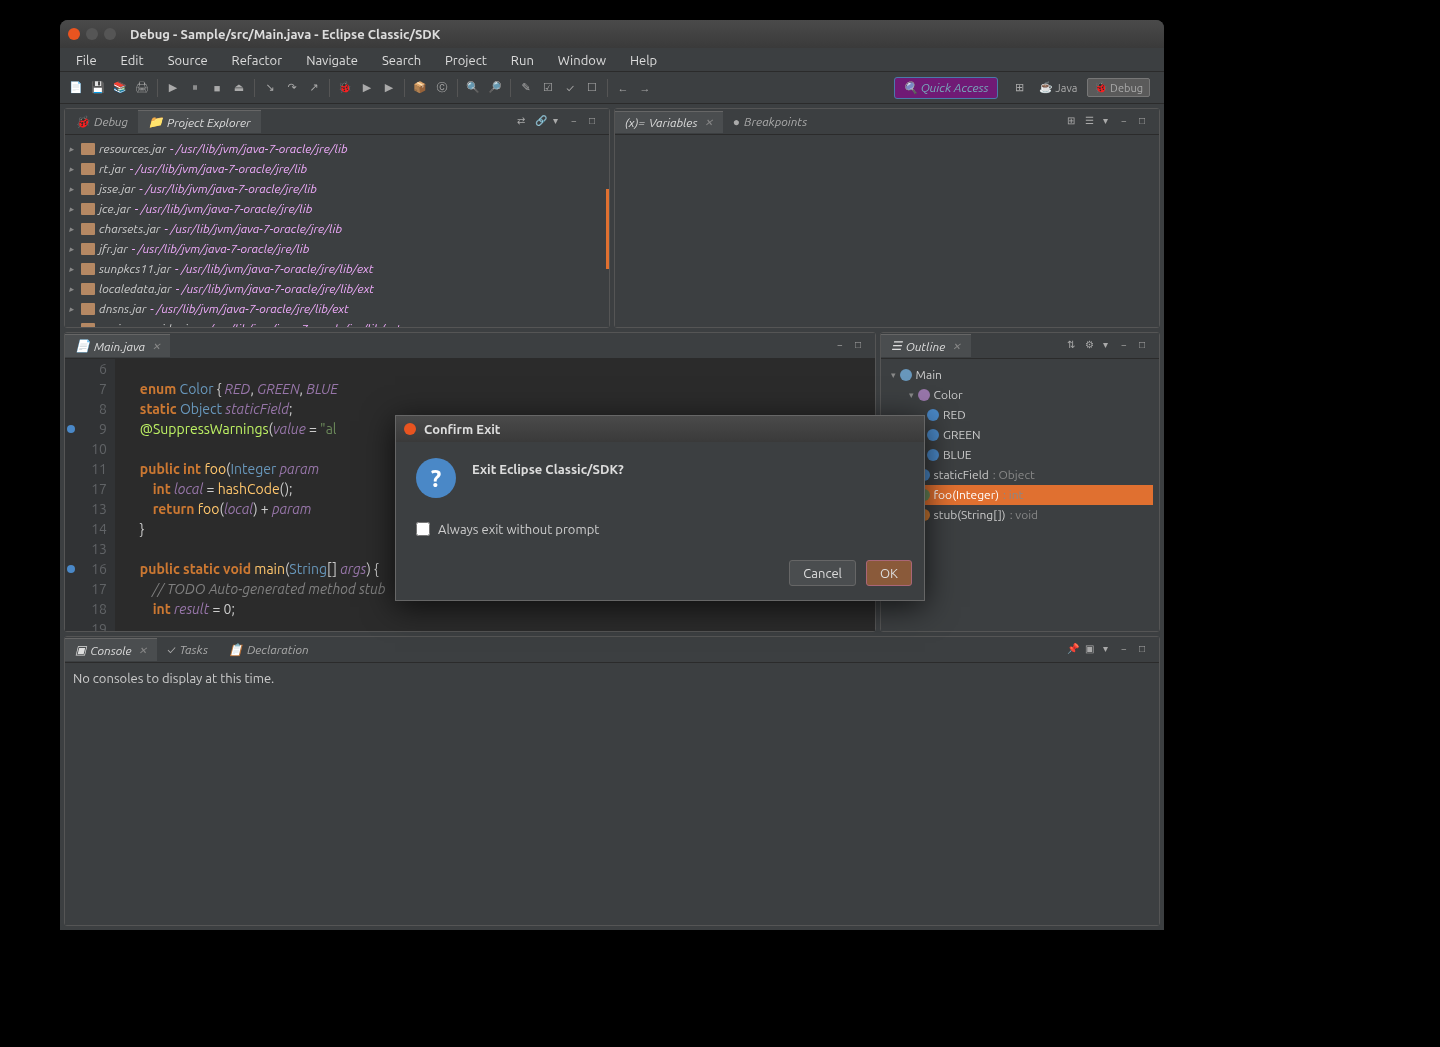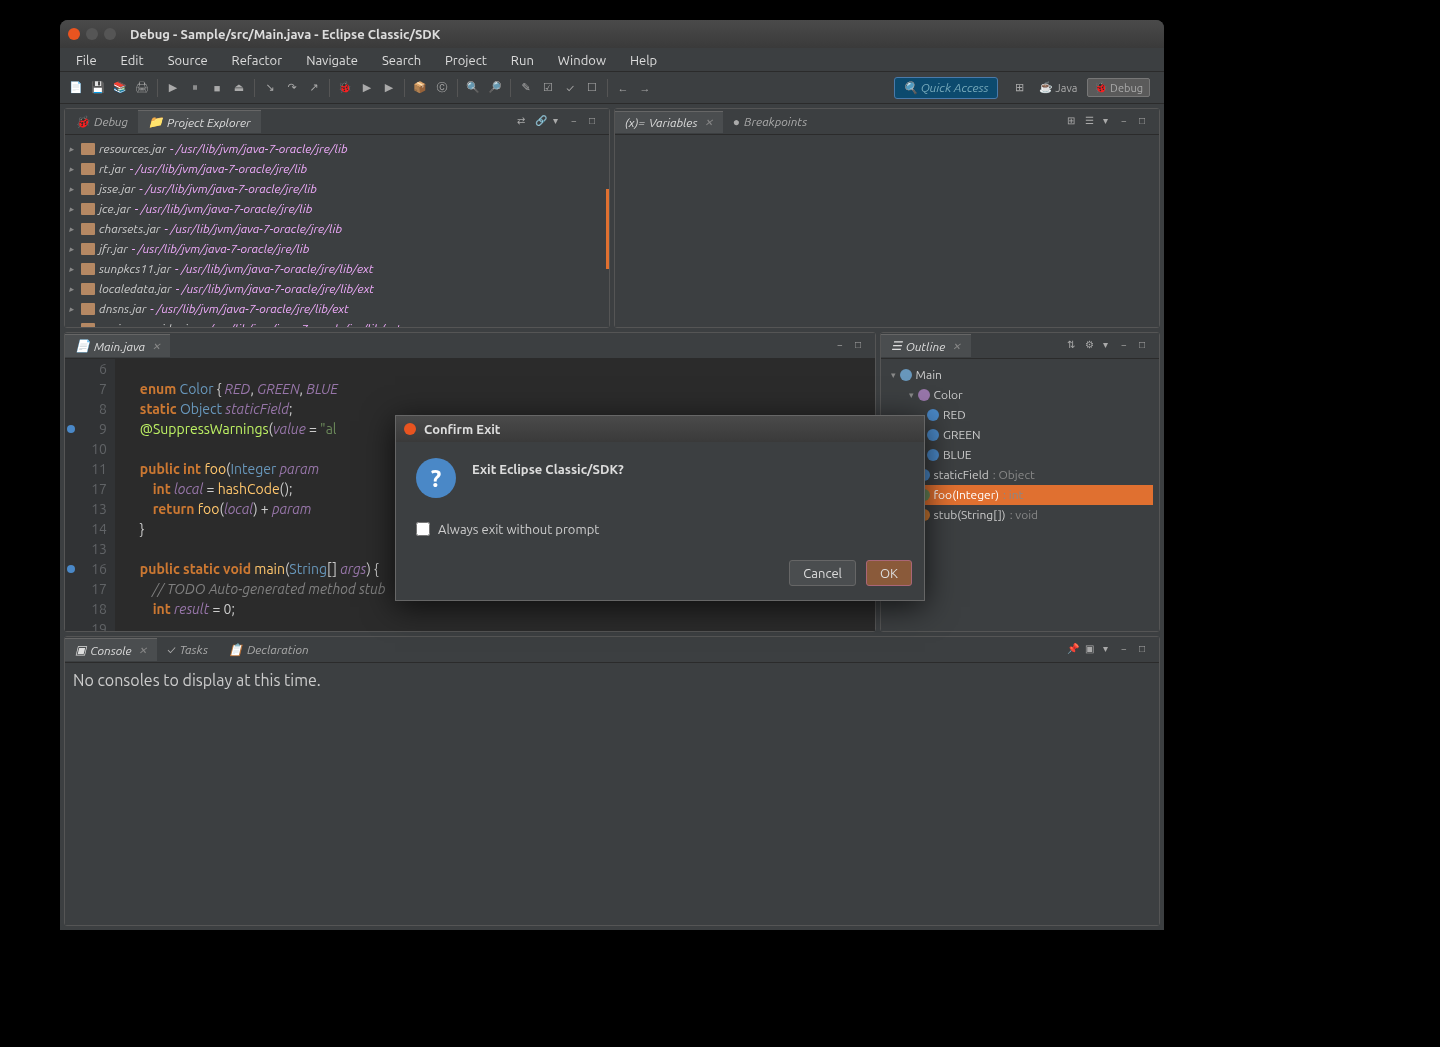--- a/index.html
+++ b/index.html
@@ -8,21 +8,21 @@
 .titlebar { height:28px; background:linear-gradient(#4a4a4a,#3a3a3a); display:flex; align-items:center; border-radius:8px 8px 0 0; }
 .win-btns { display:flex; gap:6px; padding:0 8px; }
 .win-btn { width:12px; height:12px; border-radius:50%; }
 .win-btn.close { background:#e95420; } .win-btn.min { background:#555; } .win-btn.max { background:#555; }
 .title { color:#ddd; font-size:13px; font-weight:600; margin-left:6px; }
 .menubar { height:24px; background:#3c3f41; display:flex; align-items:center; padding:0 6px; gap:4px; font-size:13px; border-bottom:1px solid #2b2b2b; }
 .menu-item { padding:2px 10px; cursor:pointer; color:#ddd; }
 .toolbar { height:32px; background:#3c3f41; display:flex; align-items:center; padding:0 6px; gap:2px; border-bottom:1px solid #2b2b2b; }
 .tb-icon { width:20px; height:20px; display:flex; align-items:center; justify-content:center; cursor:pointer; font-size:11px; color:#aaa; }
 .tb-sep { width:1px; height:18px; background:#555; margin:0 3px; }
-.qa { margin-left:auto; margin-right:10px; background:#0c4a6e; border:1px solid #4a7aaa; padding:3px 8px; border-radius:3px; color:#7ab; font-style:italic; font-size:12px; }
+.qa { margin-left:auto; margin-right:10px; background:#701a75; border:1px solid #4a7aaa; padding:3px 8px; border-radius:3px; color:#7ab; font-style:italic; font-size:12px; }
 .persp { display:flex; gap:4px; align-items:center; padding-right:8px; }
 .persp-btn { padding:2px 6px; font-size:11px; cursor:pointer; color:#aaa; display:flex; align-items:center; gap:2px; }
 .persp-btn.deb { background:#5a5a5a; border:1px solid #777; border-radius:2px; }
 .content { flex:1; display:flex; flex-direction:column; padding:4px; gap:4px; }
 .row1 { display:flex; gap:4px; height:220px; }
 .row2 { display:flex; gap:4px; height:300px; }
 .row3 { flex:1; }
 .panel { background:#3c3f41; border:1px solid #555; border-radius:3px; display:flex; flex-direction:column; }
 .panel-tabs { height:26px; display:flex; align-items:center; background:#3c3f41; border-bottom:1px solid #2b2b2b; font-size:12px; }
 .tab { padding:4px 10px; display:flex; align-items:center; gap:4px; color:#aaa; cursor:pointer; font-style:italic; }
@@ -52,21 +52,21 @@
 .out-item { display:flex; align-items:center; gap:4px; padding-left:4px; }
 .out-item.nested { padding-left:22px; }
 .out-item.nested2 { padding-left:40px; }
 .out-item.sel { background:#e07030; color:#fff; }
 .out-icon { width:12px; height:12px; border-radius:50%; display:inline-block; }
 .out-icon.cls { background:#6897bb; } .out-icon.enum { background:#9876aa; }
 .out-icon.fld { background:#4a88c7; font-size:8px; }
 .out-icon.mth { background:#6a8759; } .out-icon.mth2 { background:#cc7832; }
 .out-type { color:#888; }
 .console { flex:1; }
-.console-body { padding:8px; font-size:16px; color:#ccc; }
+.console-body { padding:8px; font-size:13px; color:#ccc; }
 .statusbar { height:24px; background:#3c3f41; border-top:1px solid #555; display:flex; align-items:center; justify-content:flex-end; gap:40px; padding-right:60px; font-size:12px; color:#ccc; }
 
 .dialog { position:absolute; left:395px; top:415px; width:530px; background:#3c3f41; border:1px solid #666; box-shadow:0 6px 30px rgba(0,0,0,.7); }
 .dlg-title { height:26px; background:linear-gradient(#4a4a4a,#3a3a3a); display:flex; align-items:center; padding:0 8px; gap:8px; }
 .dlg-close { width:12px; height:12px; border-radius:50%; background:#e95420; }
 .dlg-title-txt { font-size:13px; font-weight:600; color:#ddd; }
 .dlg-body { padding:16px 20px; display:flex; gap:16px; }
 .dlg-icon { width:40px; height:40px; border-radius:50%; background:#4a88c7; display:flex; align-items:center; justify-content:center; font-size:24px; color:#fff; font-weight:bold; }
 .dlg-msg { font-size:13px; font-weight:600; color:#ddd; padding-top:4px; }
 .dlg-chk { padding:8px 20px 16px; display:flex; align-items:center; gap:8px; font-size:13px; color:#ccc; }

